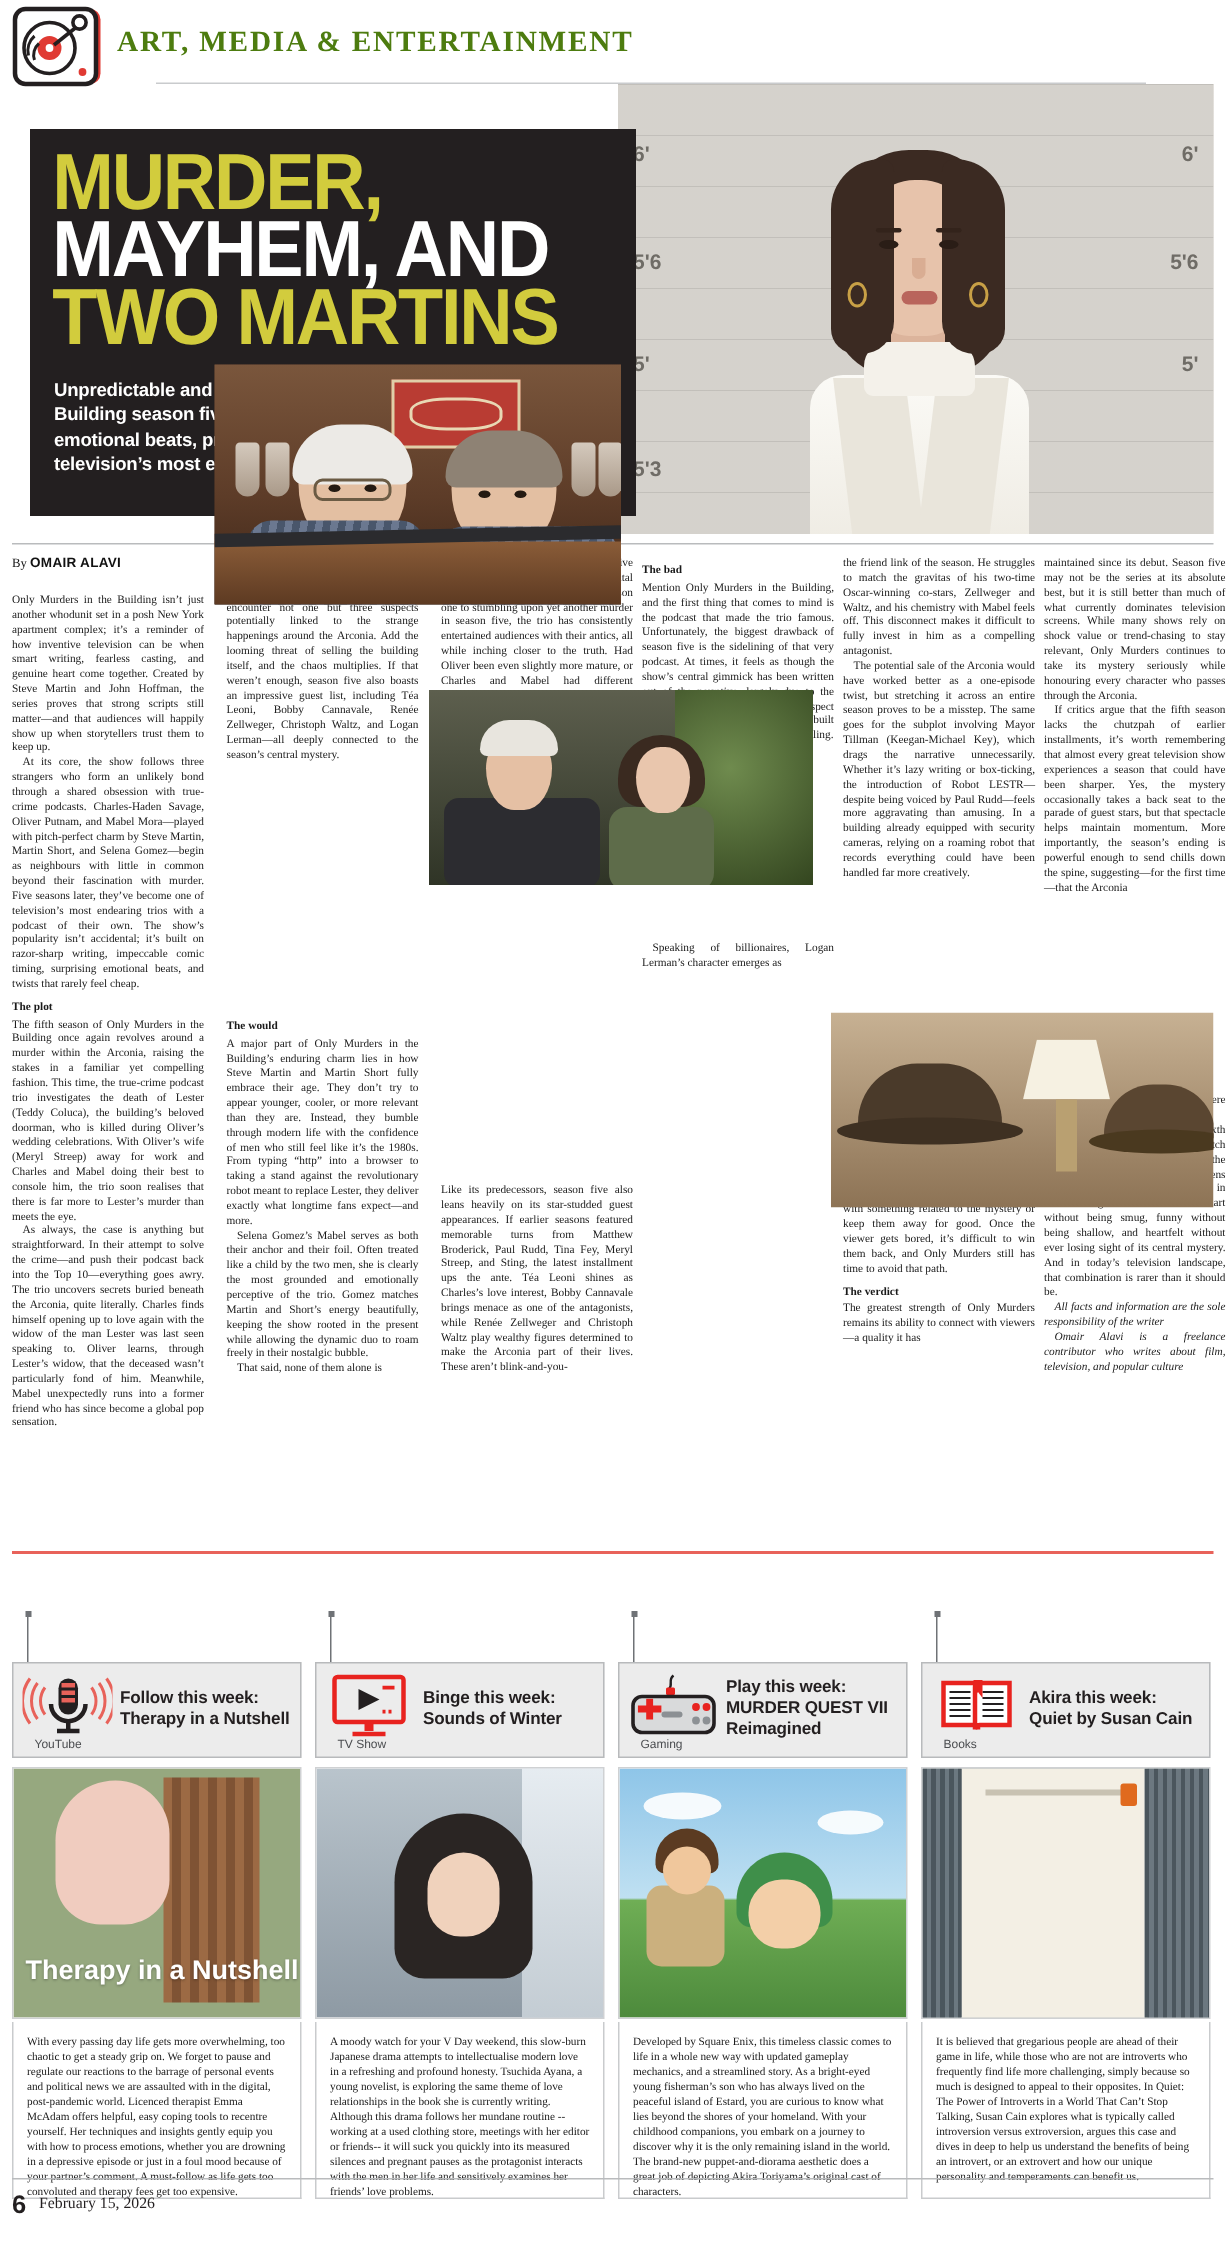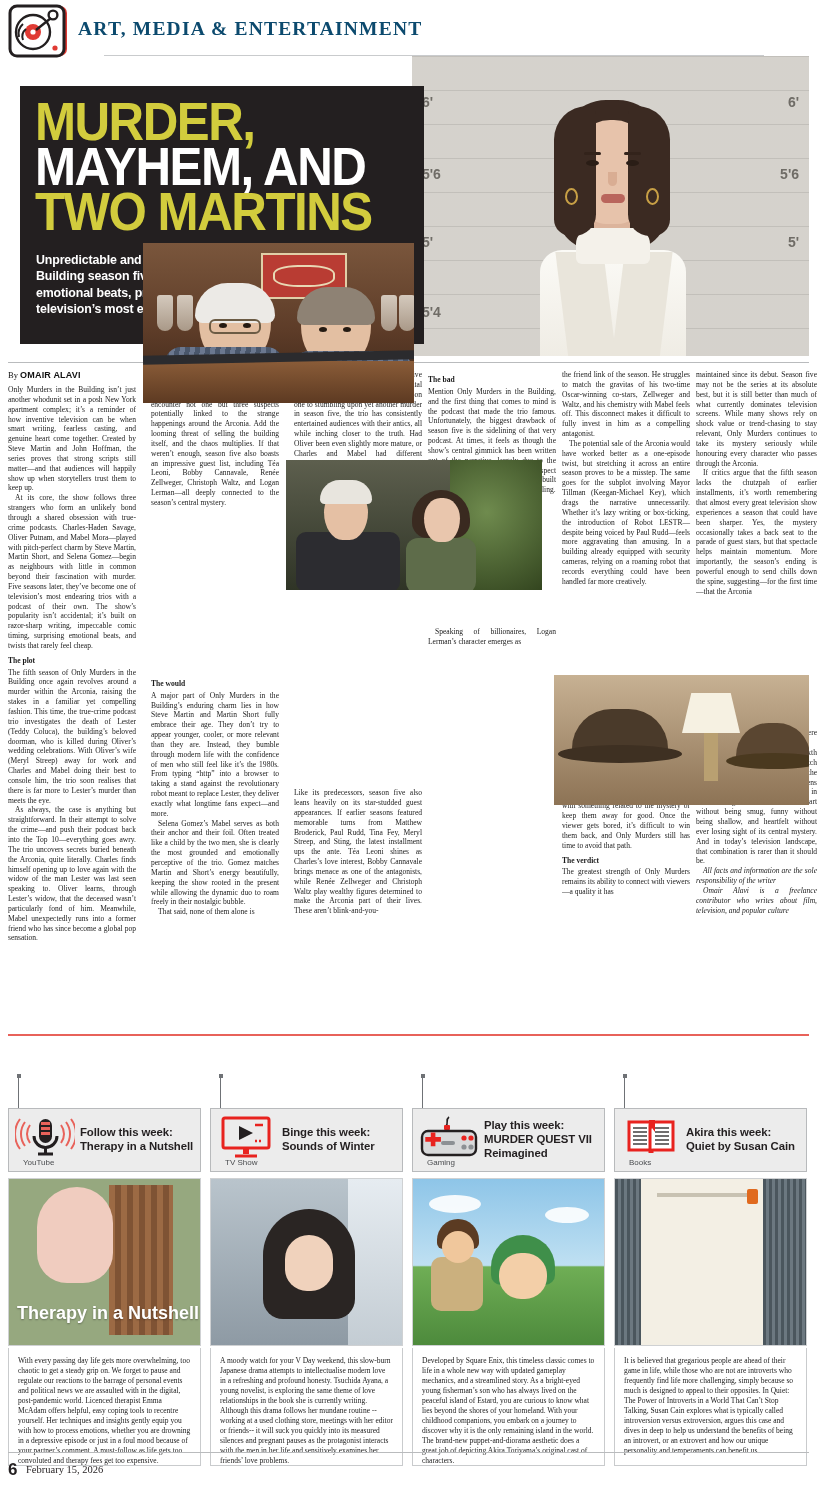--- a/index.html
+++ b/index.html
@@ -18,21 +18,21 @@
     position: absolute; left: 0; top: 0; width: 817px; height: 62px;
     display: flex; align-items: flex-start;
   }
   .logo-wrap { width: 78px; height: 58px; padding: 4px 0 0 8px; }
   .logo-box {
     width: 62px; height: 54px; position: relative;
   }
   .section-title {
     font-family: "Liberation Serif", serif;
     font-weight: bold; font-size: 19.5px; letter-spacing: 1.2px;
-    color: #0c4a6e; padding-top: 18px; white-space: nowrap;
+    color: #4d7c0f; padding-top: 18px; white-space: nowrap;
   }
   .masthead-rule {
     position: absolute; left: 104px; top: 55px; width: 660px; height: 1px;
     background: #c9cbcd;
   }
 
   
   .hero {
     position: absolute; left: 20px; top: 86px; width: 404px; height: 258px;
     background: #231f20; overflow: hidden;
@@ -106,21 +106,21 @@
   
   .body-rule-top { position:absolute; left:8px; top:362px; width:801px; height:1px; background:#b9bbbd; }
   .cols { position: absolute; left: 8px; top: 370px; width: 801px; height: 660px; }
   .col { position: absolute; top: 0; width: 128px; }
   .col p, .col .sub { font-size: 7.55px; line-height: 1.305; text-align: justify;
     font-family: "Liberation Serif", serif; color:#1a1a1a; }
   .col p { text-indent: 7px; margin: 0; }
   .col p.noind { text-indent: 0; }
   .sub { font-family: "Liberation Sans", sans-serif; font-weight: bold; font-size: 8.3px;
     margin: 5px 0 2px 0; text-align: left; }
-  .byline { font-size: 8.5px; margin-bottom: 5px; }
+  .byline { font-size: 8.5px; margin-bottom: 15px; }
   .byline b { font-family: "Liberation Sans", sans-serif; font-size: 9px; letter-spacing:.2px; }
   .ital { font-style: italic; font-size: 6.5px; line-height:1.25; text-align:justify; }
 
   .c1 { left: 0; }      .c2 { left: 143px; }  .c3 { left: 286px; }
   .c4 { left: 420px; }  .c5 { left: 554px; }  .c6 { left: 688px; width:121px; }
 
   
   .photoA { position:absolute; left:143px; top:243px; width:271px; height:160px; overflow:hidden;
             background: linear-gradient(#6d4a33, #3a2419); }
   .pa-wall { position:absolute; inset:0; background:
@@ -296,21 +296,21 @@
   <div class="masthead-rule"></div>
 
   <div class="hero-photo">
     <div class="mug-bg"></div>
     <div class="mug-num" style="left:10px; top:38px;">6'</div>
     <div class="mug-num" style="right:10px; top:38px;">6'</div>
     <div class="mug-num" style="left:10px; top:110px;">5'6</div>
     <div class="mug-num" style="right:10px; top:110px;">5'6</div>
     <div class="mug-num" style="left:10px; top:178px;">5'</div>
     <div class="mug-num" style="right:10px; top:178px;">5'</div>
-    <div class="mug-num" style="left:10px; top:248px;">5'4</div>
+    <div class="mug-num" style="left:10px; top:248px;">5'3</div>
     <div class="mug-person">
       <div class="mp-hair"></div>
       <div class="mp-coat"></div>
         <div class="mp-coat-l"></div>
         <div class="mp-coat-r"></div>
       <div class="mp-neck"></div>
         <div class="mp-turtle"></div>
       <div class="mp-face"></div>
       <div class="mp-hairfront-l"></div>
         <div class="mp-hairfront-r"></div>

